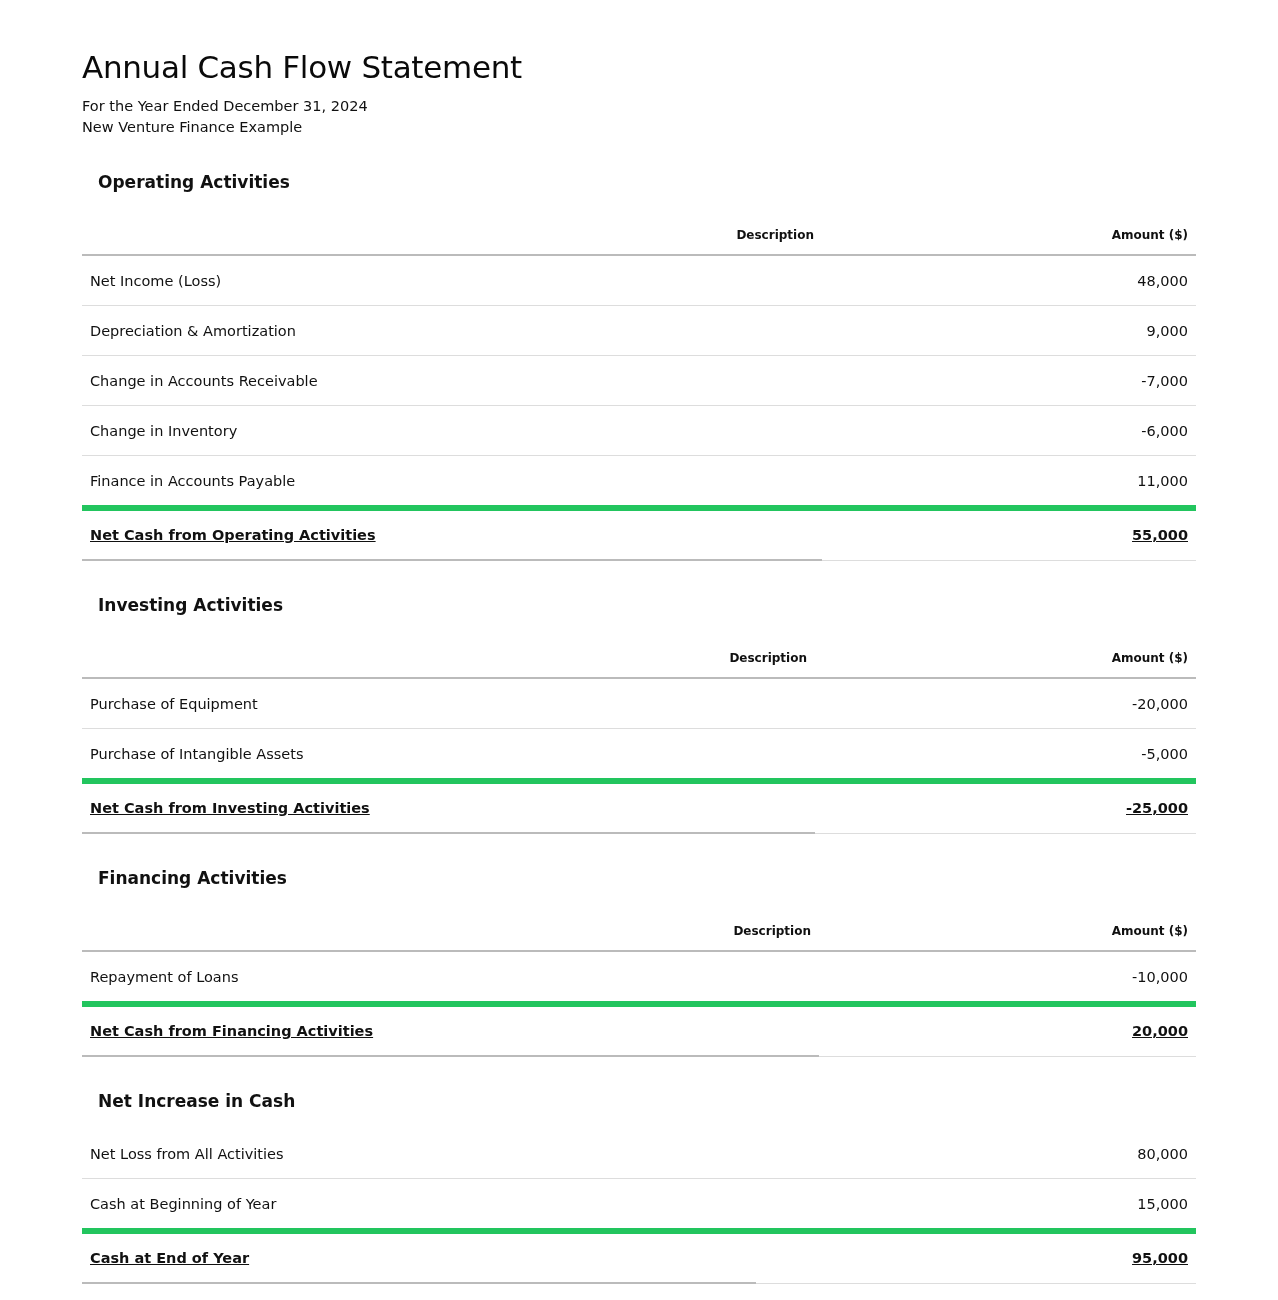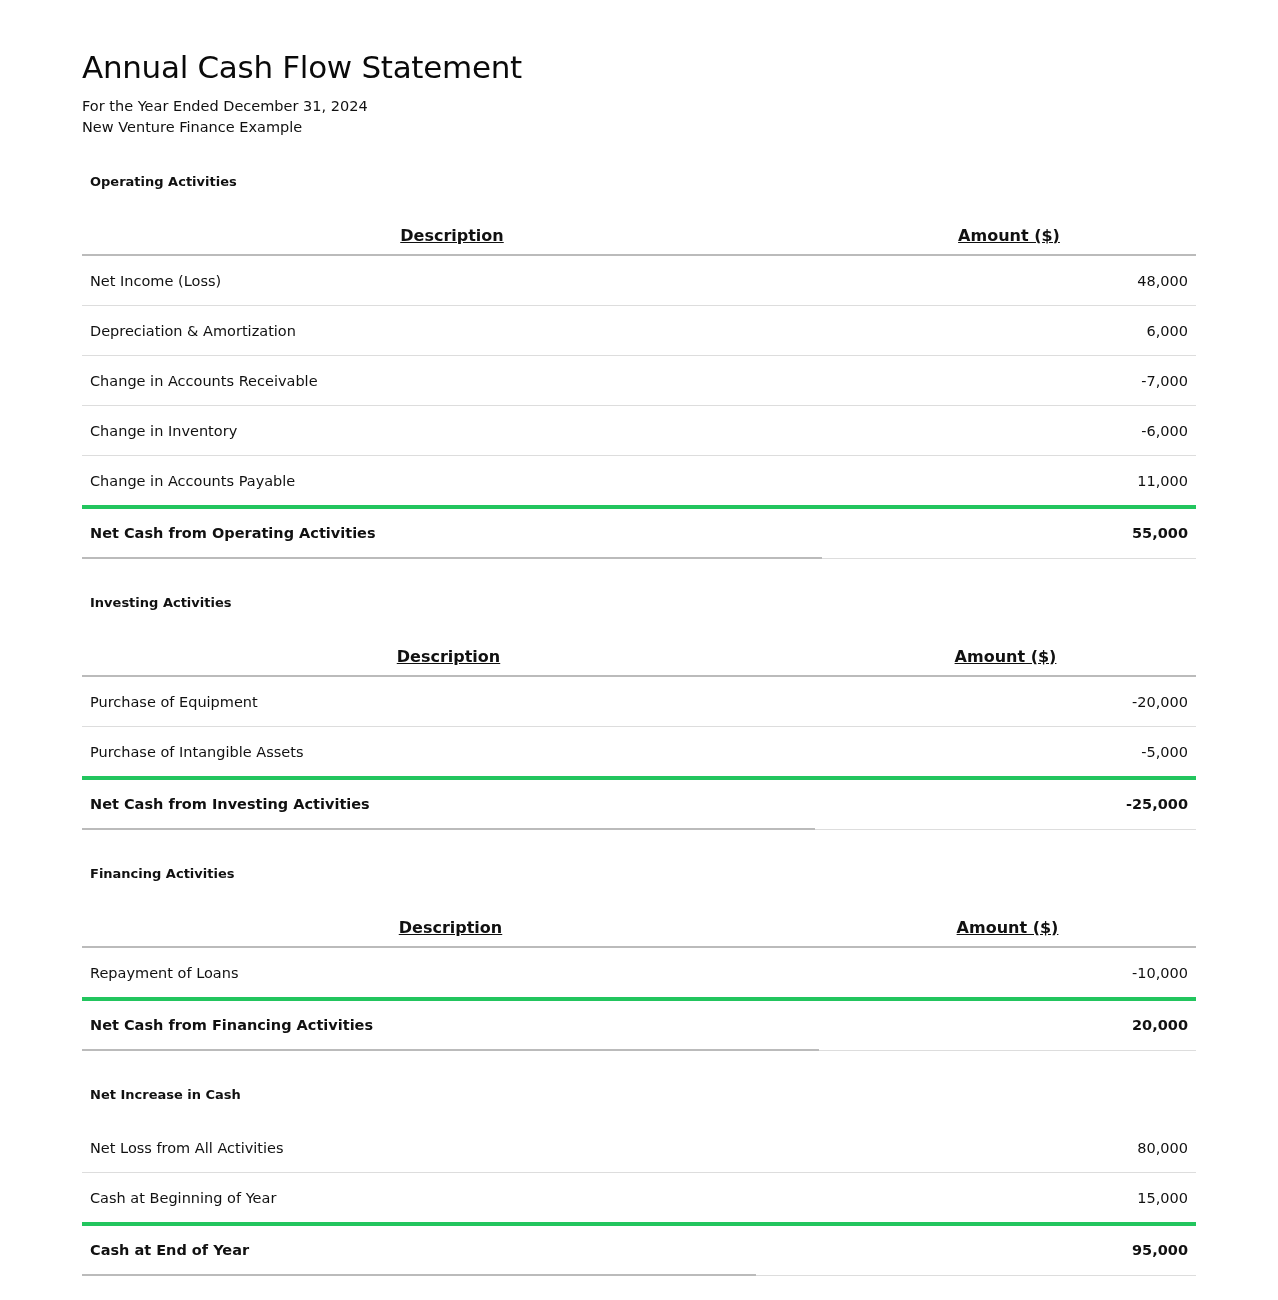--- a/index.html
+++ b/index.html
@@ -8,32 +8,32 @@
     font-family: "DejaVu Sans", "Liberation Sans", sans-serif;
     color: #111111;
   }
   .page { position: absolute; left: 82px; top: 44px; width: 1114px; }
   h1 {
     margin: 0; font-size: 31px; font-weight: 500; line-height: 46px;
     letter-spacing: -0.3px; color: #0a0a0a;
   }
   .subtitle { margin-top: 6px; font-size: 14.5px; line-height: 21px; color: #111; }
   h2 {
-    font-size: 13px; font-weight: 600; margin: 8px; line-height: 24px; color: #111;
+    font-size: 17px; font-weight: 600; margin: 16px; line-height: 24px; color: #111;
   }
   .section { margin-top: 32px; }
   .section.first { margin-top: 32px; }
   table { width: 100%; border-collapse: collapse; margin-top: 22px; font-size: 14.5px; }
   th {
-    text-align: center; font-weight: 600; padding: 0 8px; height: 38px;
-    border-bottom: 2px solid #bbbbbb; font-size: 16px; text-decoration: underline;
+    text-align: right; font-weight: 600; padding: 0 8px; height: 38px;
+    border-bottom: 2px solid #bbbbbb; font-size: 12px;
   }
   td { padding: 4px 8px; height: 41px; border-bottom: 1px solid #dddddd; }
   td.amt { text-align: right; }
-  tr.total td { font-weight: 600; border-top: 4px solid #22c55e; height: 40px; }
+  tr.total td { font-weight: 600; border-top: 6px solid #22c55e; height: 40px; text-decoration: underline; }
   tr.total td.desc { border-bottom: 2px solid #bbbbbb; }
   tr.total td.amt { border-bottom: 1px solid #dddddd; }
   table.noheader { margin-top: 16px; }
 </style>
 </head>
 <body>
 
 <div class="page">
   <h1>Annual Cash Flow Statement</h1>
   <div class="subtitle">
@@ -54,32 +54,32 @@
           <th>Amount ($)</th>
         </tr>
       </thead>
       <tbody>
         <tr>
             <td class="desc">Net Income (Loss)</td>
             <td class="amt">48,000</td>
           </tr>
         <tr>
             <td class="desc">Depreciation &amp; Amortization</td>
-            <td class="amt">6,000</td>
+            <td class="amt">9,000</td>
           </tr>
         <tr>
             <td class="desc">Change in Accounts Receivable</td>
             <td class="amt">-7,000</td>
           </tr>
         <tr>
             <td class="desc">Change in Inventory</td>
             <td class="amt">-6,000</td>
           </tr>
         <tr>
-            <td class="desc">Change in Accounts Payable</td>
+            <td class="desc">Finance in Accounts Payable</td>
             <td class="amt">11,000</td>
           </tr>
         <tr class="total">
             <td class="desc">Net Cash from Operating Activities</td>
             <td class="amt">55,000</td>
           </tr>
       </tbody>
     </table>
   </div>
 

